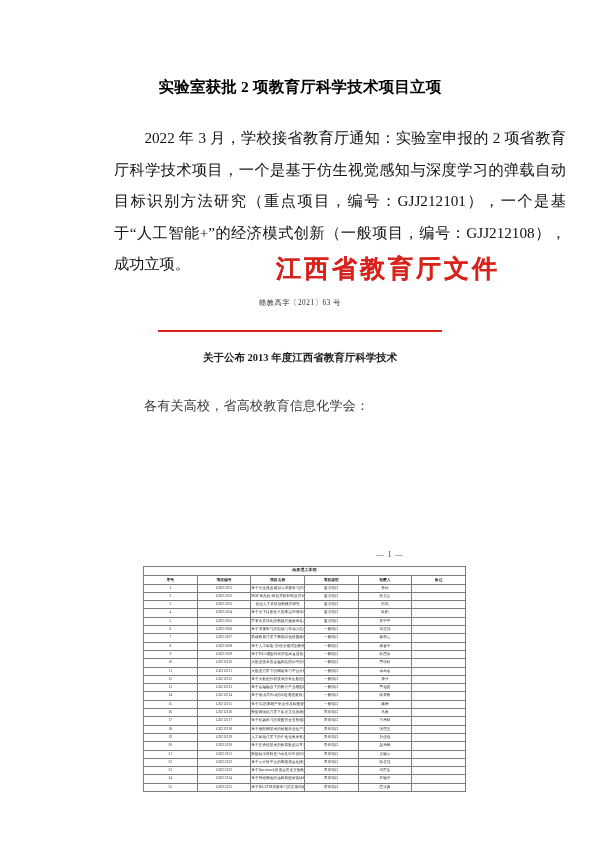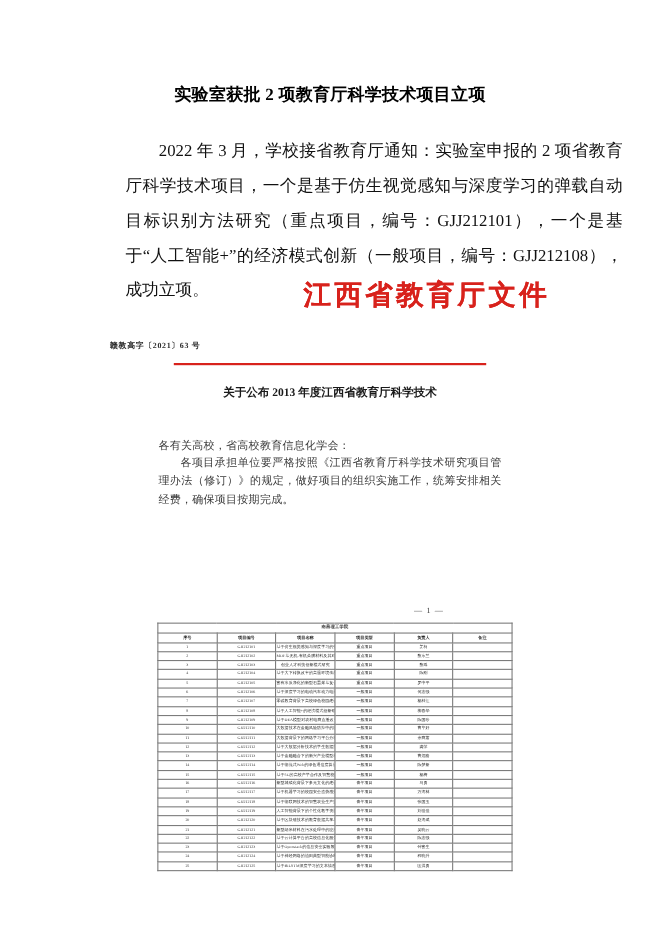--- a/index.html
+++ b/index.html
@@ -68,27 +68,27 @@
     font-size: 25px;
     font-weight: bold;
     font-family: "Liberation Serif", "DejaVu Serif", serif;
     letter-spacing: 3px;
     line-height: 30px;
     text-shadow: 0 0 0.4px #d8221c;
   }
 
   .doc-number {
     position: absolute;
-    left: 0; top: 59px;
+    left: 0; top: 48px;
     width: 400px;
-    text-align: left;
+    text-align: center;
     font-size: 7.2px;
     color: #2b2b2b;
     letter-spacing: 0.6px;
-    font-weight: bold;
+    font-weight: normal;
   }
 
   .doc-rule {
     position: absolute;
     left: 58px; top: 80px;
     width: 284px;
     height: 1.6px;
     background: #d8221c;
   }
 
@@ -100,21 +100,21 @@
     font-size: 10.5px;
     font-weight: bold;
     line-height: 16px;
     color: #1a1a1a;
   }
 
   .doc-body {
     position: absolute;
     left: 44px; top: 148px;
     width: 312px;
-    font-size: 10px;
+    font-size: 13px;
     line-height: 16.2px;
     color: #3a3a3a;
     text-align: justify;
     text-justify: inter-ideograph;
     letter-spacing: 0.25px;
   }
   .doc-body p { margin: 0; }
   .doc-p-indent { text-indent: 2em; }
 
   .doc-pagenum {
@@ -189,21 +189,20 @@
     <div class="doc-redtitle">江西省教育厅文件</div>
     <div class="doc-number">赣教高字〔2021〕63 号</div>
     <div class="doc-rule"></div>
 
     <div class="doc-title">
       <div>关于公布 2013 年度江西省教育厅科学技术</div>
     </div>
 
     <div class="doc-body">
       <p>各有关高校，省高校教育信息化学会：</p>
-      <p class="doc-p-indent">各项目承担单位要严格按照《江西省教育厅科学技术研究项目管理办法（修订）》的规定，做好项目的组织实施工作，统筹安排相关经费，确保项目按期完成。</p>
     </div>
 
     <div class="doc-pagenum">— 1 —</div>
   </div>
 
   <div class="table-wrap">
     <table class="attach">
       <tbody>
         <tr class="caption-row">
           <td colspan="6">南昌理工学院</td>

